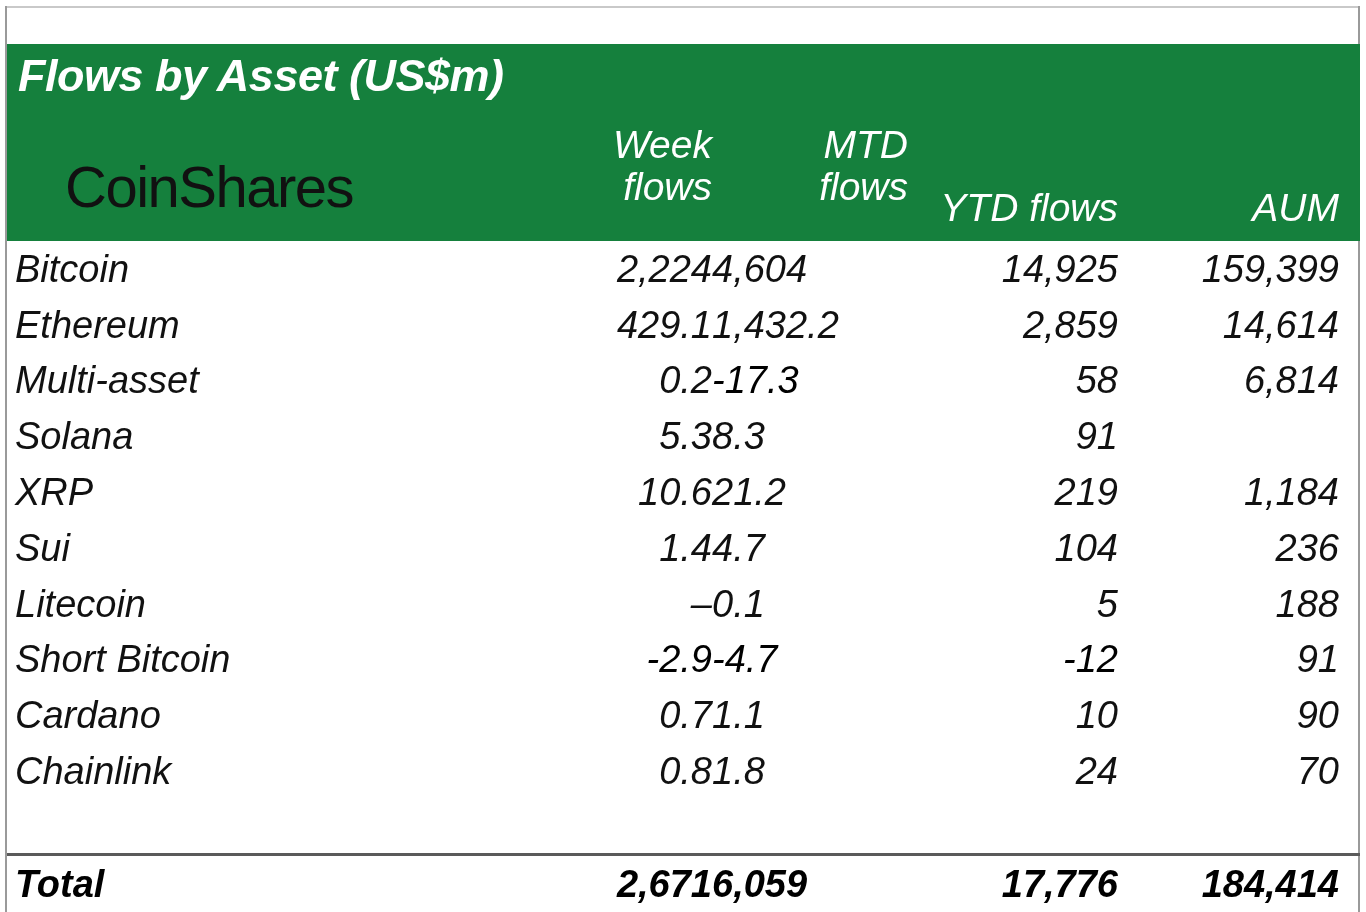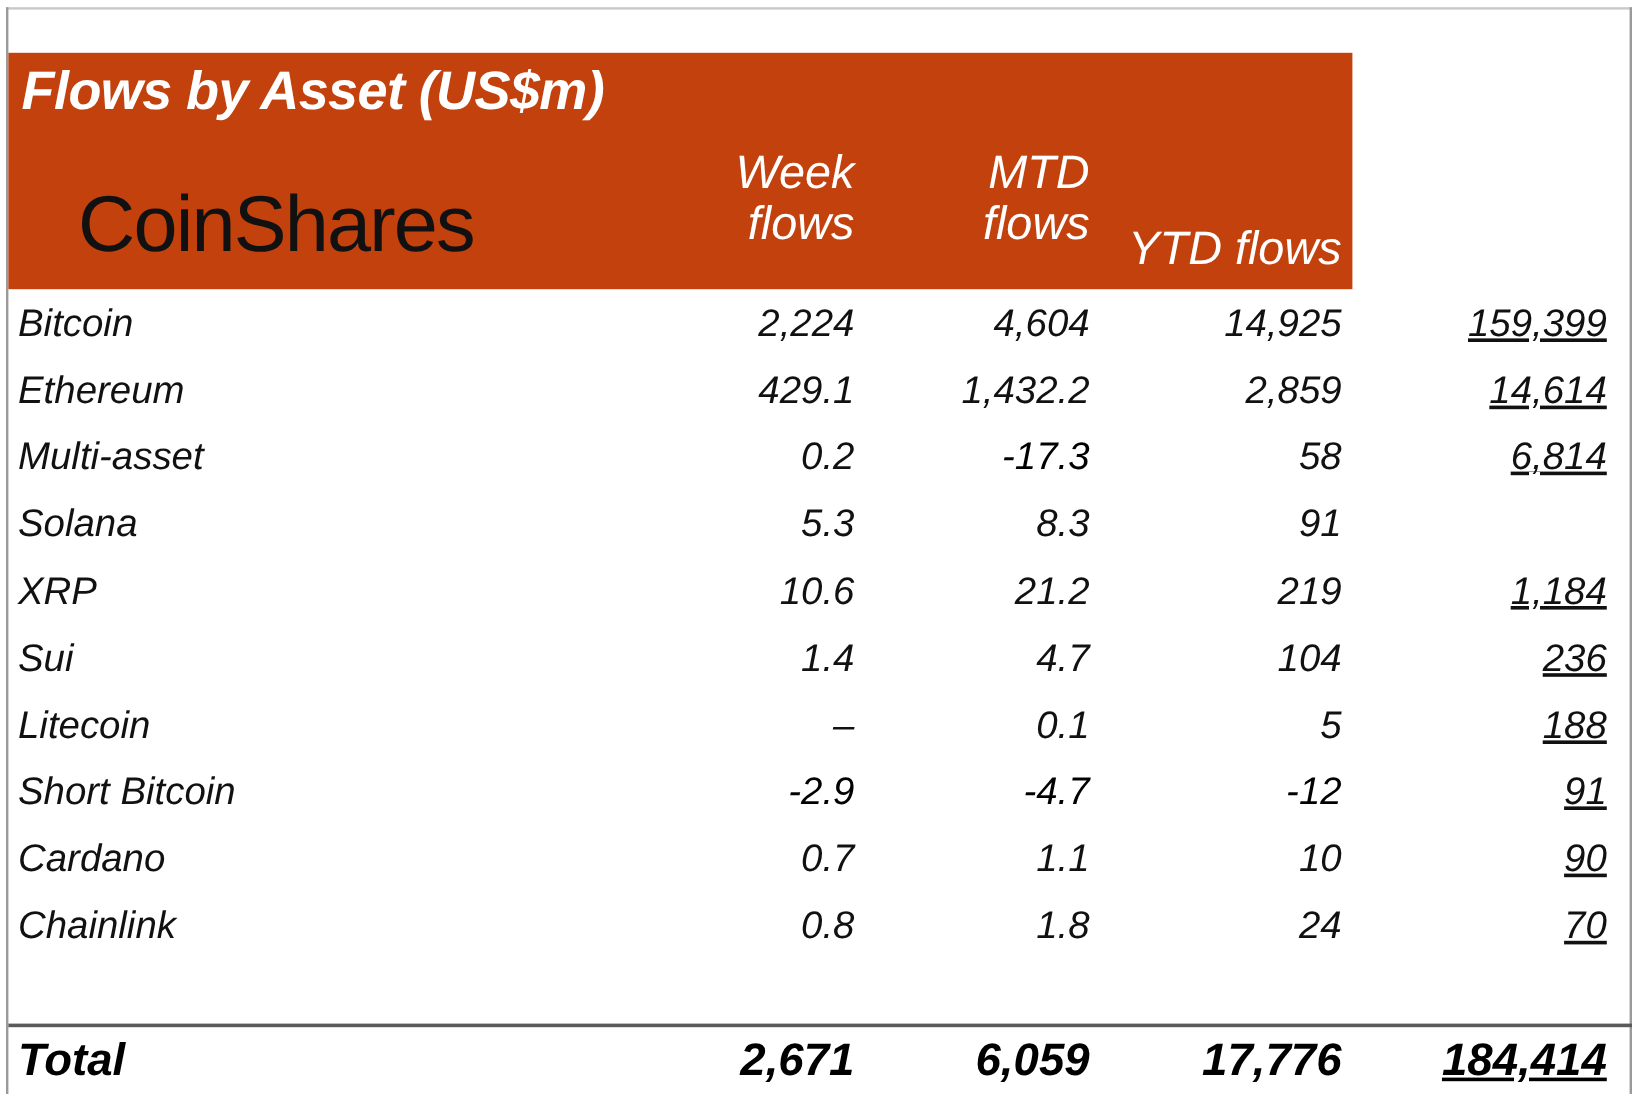--- a/index.html
+++ b/index.html
@@ -46,43 +46,43 @@
     width: 1355px;
     height: 2px;
     background: #c9c9c9;
   }
 
   
   .header-band {
     position: absolute;
     left: 7px;
     top: 44px;
-    width: 1120px;
+    width: 1353px;
     height: 197px;
-    background: #c2410c;
+    background: #15803d;
     overflow: hidden;
   }
 
   .table-title {
     position: absolute;
     left: 11px;
     top: 6px;
     font-size: 45px;
     font-style: italic;
     font-weight: bold;
     color: #ffffff;
     letter-spacing: -0.5px;
     white-space: nowrap;
   }
 
   .brand-logo {
     position: absolute;
     left: 58px;
     top: 142px;
-    font-size: 66px;
+    font-size: 58px;
     font-weight: 500;
     color: #111111;
     letter-spacing: -1.5px;
     white-space: nowrap;
     transform: translateY(-50%);
   }
 
   
   .col-head {
     position: absolute;
@@ -111,34 +111,34 @@
   }
 
   .row {
     position: relative;
     height: 55.8px;
     width: 100%;
   }
 
   .cell {
     position: absolute;
-    font-size: 32px;
+    font-size: 38px;
     font-style: italic;
     color: #111111;
     white-space: nowrap;
     top: 50%;
     transform: translateY(-50%);
     line-height: 1;
   }
 
   .c-label { left: 8px; text-align: left; }
   .c-week  { left: 405px; width: 300px; text-align: right; }
-  .c-mtd   { left: 705px; width: 196px; text-align: right; }
+  .c-mtd   { left: 705px; width: 196px; }
   .c-ytd   { left: 905px; width: 206px; text-align: right; }
-  .c-aum   { left: 1105px; width: 227px; text-align: right; text-decoration: underline; }
+  .c-aum   { left: 1105px; width: 227px; text-align: right; }
 
   .neg { color: #000000; }
 
   
   .total-rule {
     position: absolute;
     left: 7px;
     top: 853px;
     width: 1353px;
     height: 3px;

